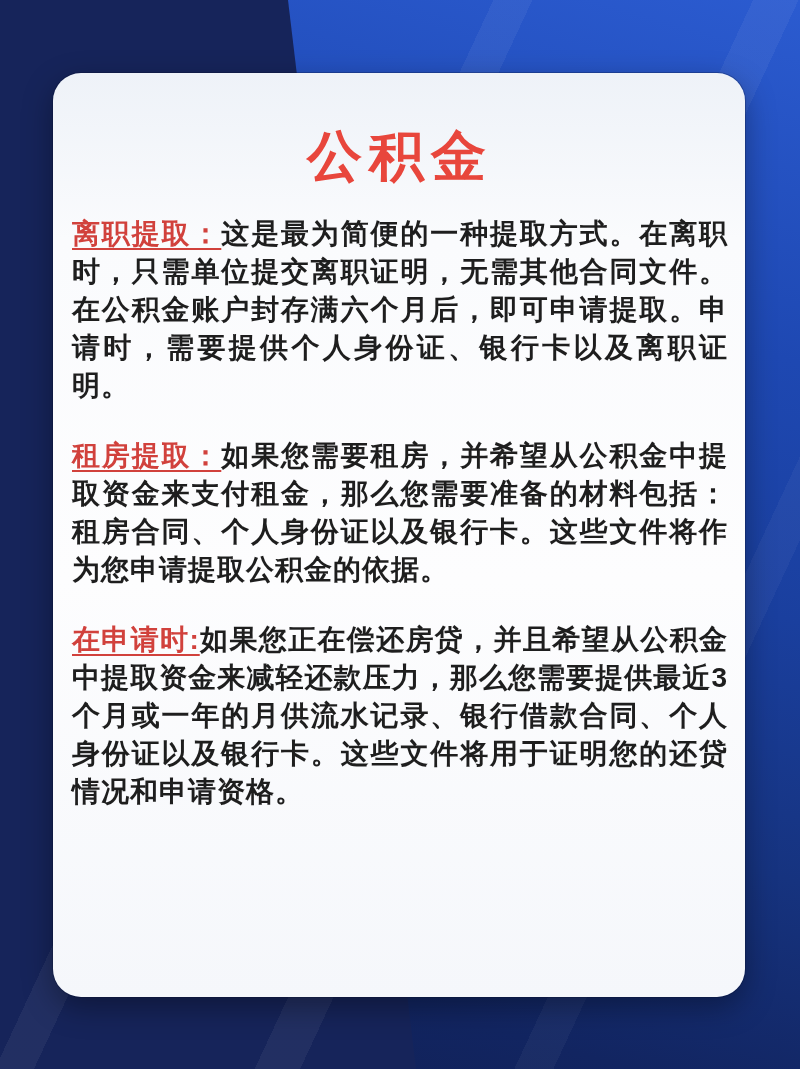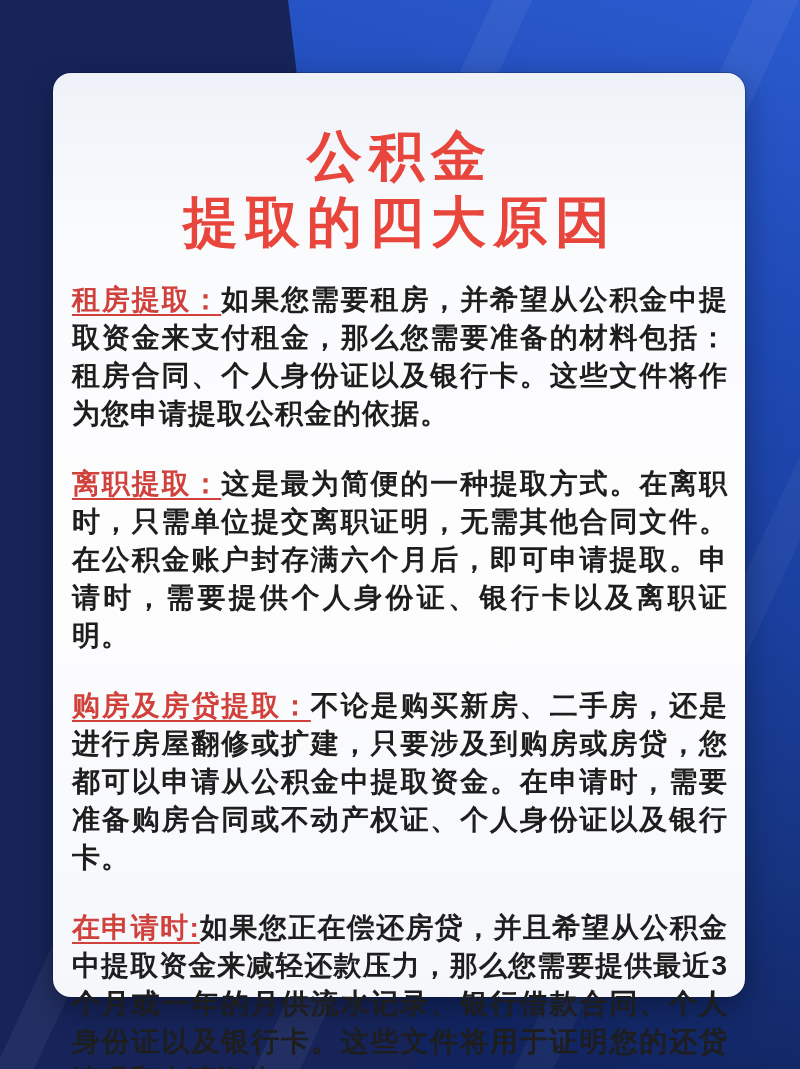--- a/index.html
+++ b/index.html
@@ -45,21 +45,21 @@
         rgba(255,255,255,0.04) 78% 81%,
         rgba(255,255,255,0) 81% 100%);
   }
 
   .card {
     position: absolute;
     left: 53px;
     top: 73px;
     width: 692px;
     height: 924px;
-    border-radius: 18px;
+    border-radius: 28px;
     background: linear-gradient(180deg, #eef2f8 0%, #fafbfd 18%, #fdfdfe 55%, #f5f7fb 100%);
     box-shadow:
       0 0 0 1px rgba(8, 16, 45, 0.25),
       0 10px 30px rgba(0, 0, 0, 0.35);
     box-sizing: border-box;
     padding: 50px 17px 0 19px;
   }
 
   .title {
     margin: 0 0 26px 0;
@@ -97,25 +97,23 @@
 <body>
 
 <div class="poster">
   <div class="bg-facet-bright"></div>
   <div class="bg-streaks"></div>
 
   <div class="card">
 
     <h1 class="title">
       <span class="title-line">公积金</span>
-      <span class="title-line">提取的四大原因</span>
     </h1>
+
+    <p class="section"><span class="lead">离职提取：</span><span>这是最为简便的一种提取方式。在离职时，只需单位提交离职证明，无需其他合同文件。在公积金账户封存满六个月后，即可申请提取。申请时，需要提供个人身份证、银行卡以及离职证明。</span></p>
 
     <p class="section"><span class="lead">租房提取：</span><span>如果您需要租房，并希望从公积金中提取资金来支付租金，那么您需要准备的材料包括：租房合同、个人身份证以及银行卡。这些文件将作为您申请提取公积金的依据。</span></p>
 
-    <p class="section"><span class="lead">离职提取：</span><span>这是最为简便的一种提取方式。在离职时，只需单位提交离职证明，无需其他合同文件。在公积金账户封存满六个月后，即可申请提取。申请时，需要提供个人身份证、银行卡以及离职证明。</span></p>
-
-    <p class="section"><span class="lead">购房及房贷提取：</span><span>不论是购买新房、二手房，还是进行房屋翻修或扩建，只要涉及到购房或房贷，您都可以申请从公积金中提取资金。在申请时，需要准备购房合同或不动产权证、个人身份证以及银行卡。</span></p>
 
     <p class="section"><span class="lead">在申请时:</span><span>如果您正在偿还房贷，并且希望从公积金中提取资金来减轻还款压力，那么您需要提供最近3个月或一年的月供流水记录、银行借款合同、个人身份证以及银行卡。这些文件将用于证明您的还贷情况和申请资格。</span></p>
 
   </div>
 </div>
 
 </body></html>

